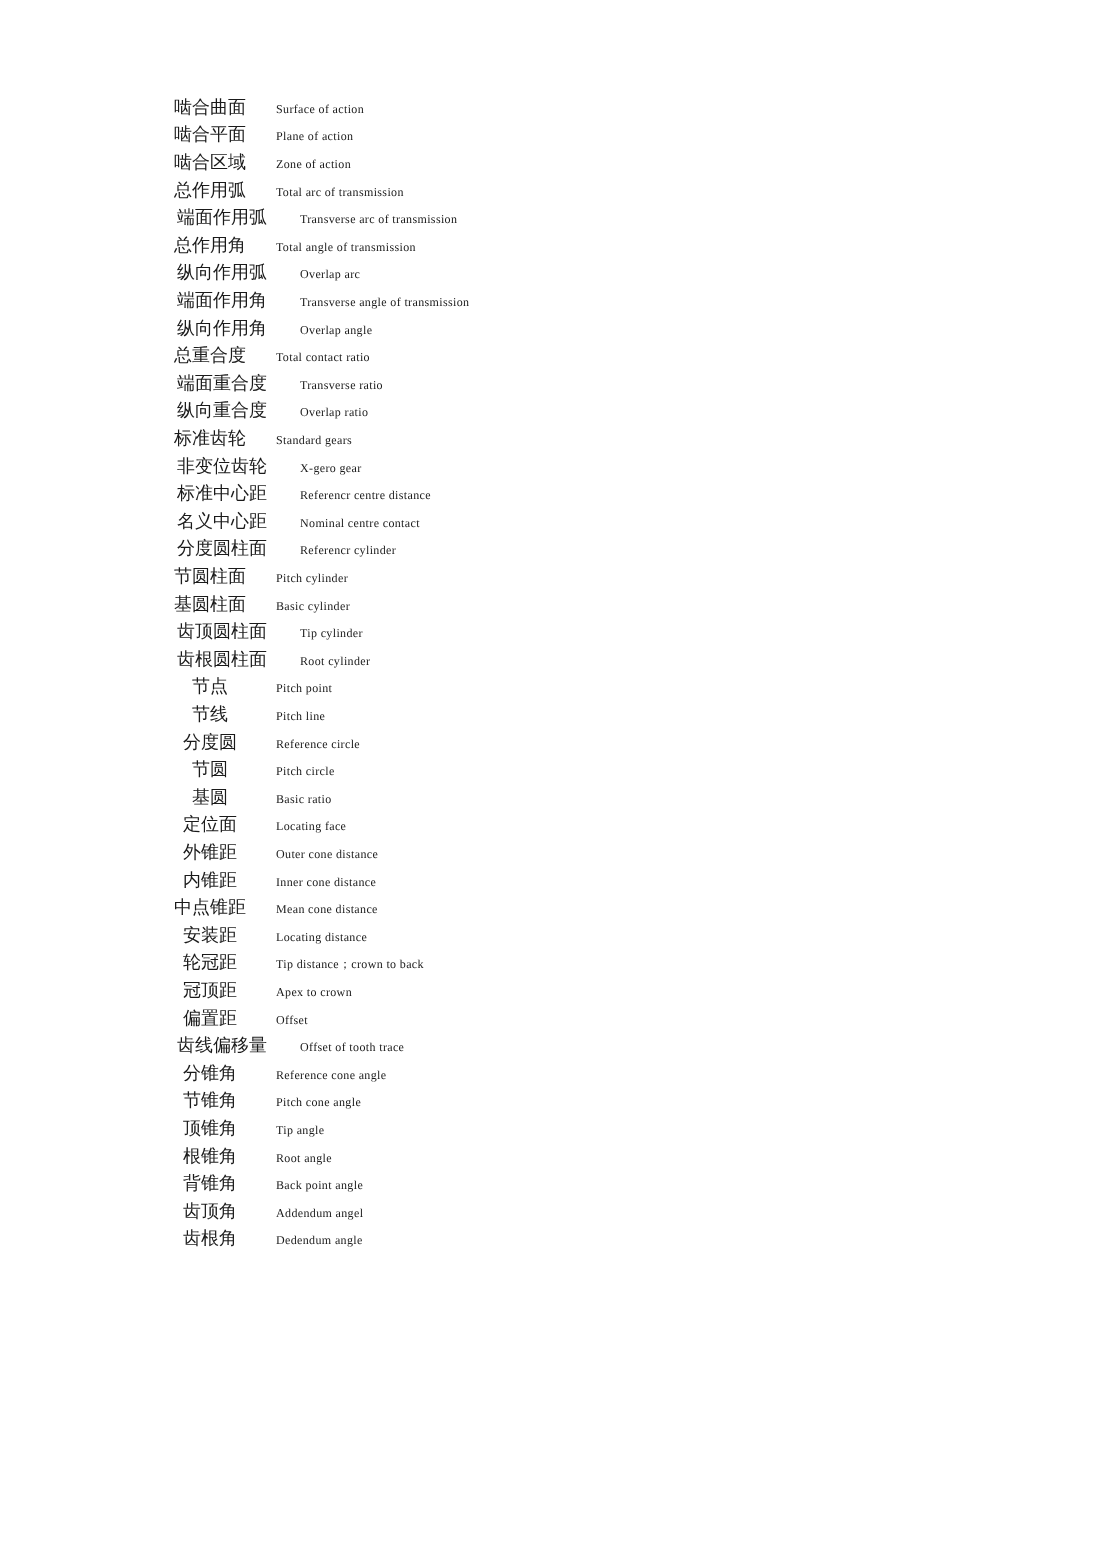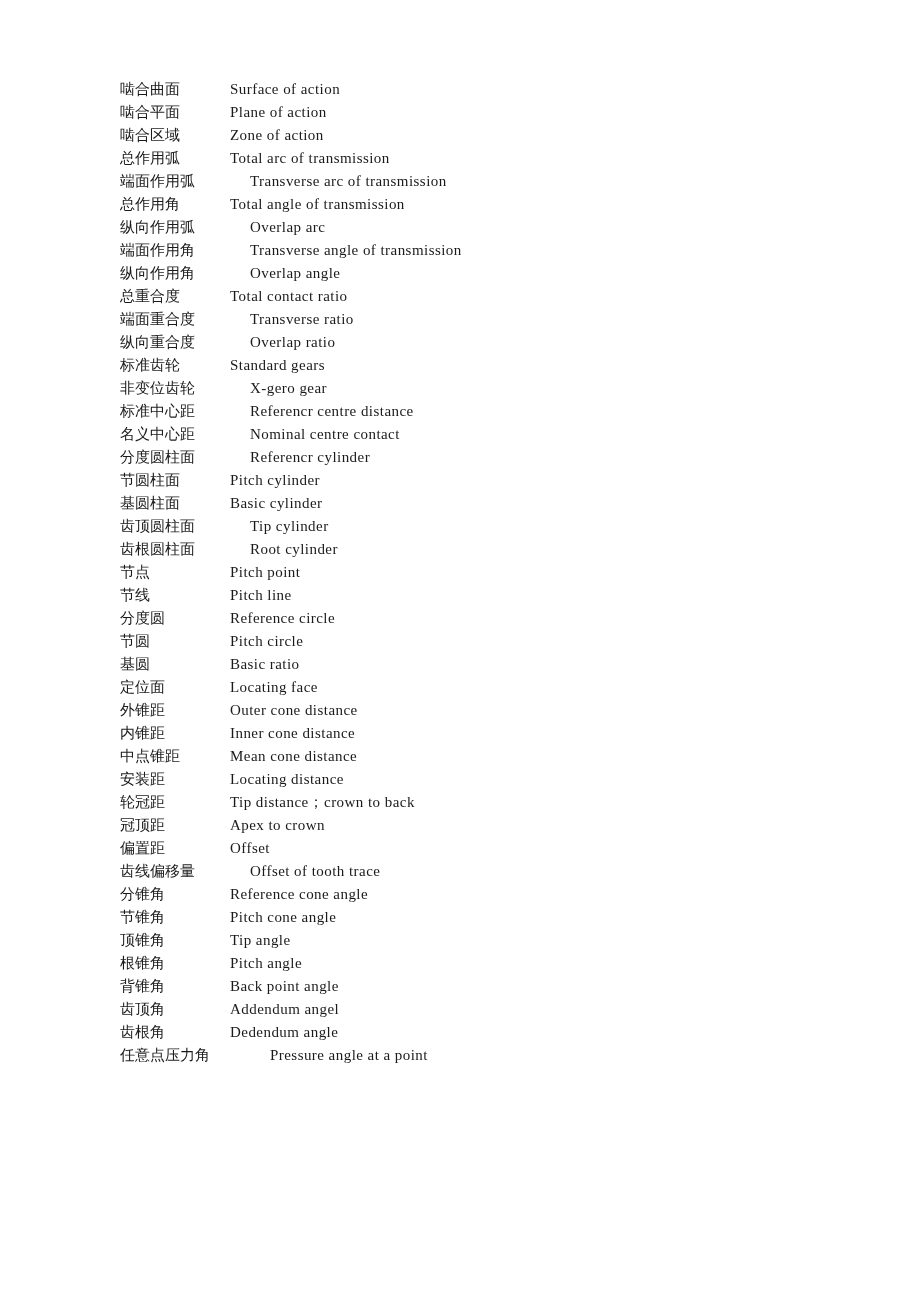--- a/index.html
+++ b/index.html
@@ -16,31 +16,32 @@
       min-height: 1302px;
       padding: 80px 120px;
     }
     .term-list {
       list-style: none;
     }
     .term-list li {
       margin-bottom: 4px;
       display: flex;
       align-items: baseline;
+      text-align: center;
     }
     .chinese {
       min-width: 110px;
       font-family: "SimSun", "宋体", serif;
       font-size: 15px;
       color: #1a1a1a;
       flex-shrink: 0;
     }
     .english {
       font-family: "Times New Roman", Times, serif;
-      font-size: 15px;
+      font-size: 10px;
       color: #1a1a1a;
       letter-spacing: 0.03em;
     }
     .chinese.wide {
       min-width: 130px;
     }
     .chinese.wider {
       min-width: 150px;
     }
   </style>
@@ -195,31 +196,27 @@
     <li>
       <span class="chinese">节锥角</span>
       <span class="english">Pitch  cone  angle</span>
     </li>
     <li>
       <span class="chinese">顶锥角</span>
       <span class="english">Tip  angle</span>
     </li>
     <li>
       <span class="chinese">根锥角</span>
-      <span class="english">Pitch  angle</span>
+      <span class="english">Root  angle</span>
     </li>
     <li>
       <span class="chinese">背锥角</span>
       <span class="english">Back  point  angle</span>
     </li>
     <li>
       <span class="chinese">齿顶角</span>
       <span class="english">Addendum  angel</span>
     </li>
     <li>
       <span class="chinese">齿根角</span>
       <span class="english">Dedendum  angle</span>
-    </li>
-    <li>
-      <span class="chinese wider">任意点压力角</span>
-      <span class="english">Pressure  angle  at  a  point</span>
     </li>
   </ul>
 
 </body></html>

